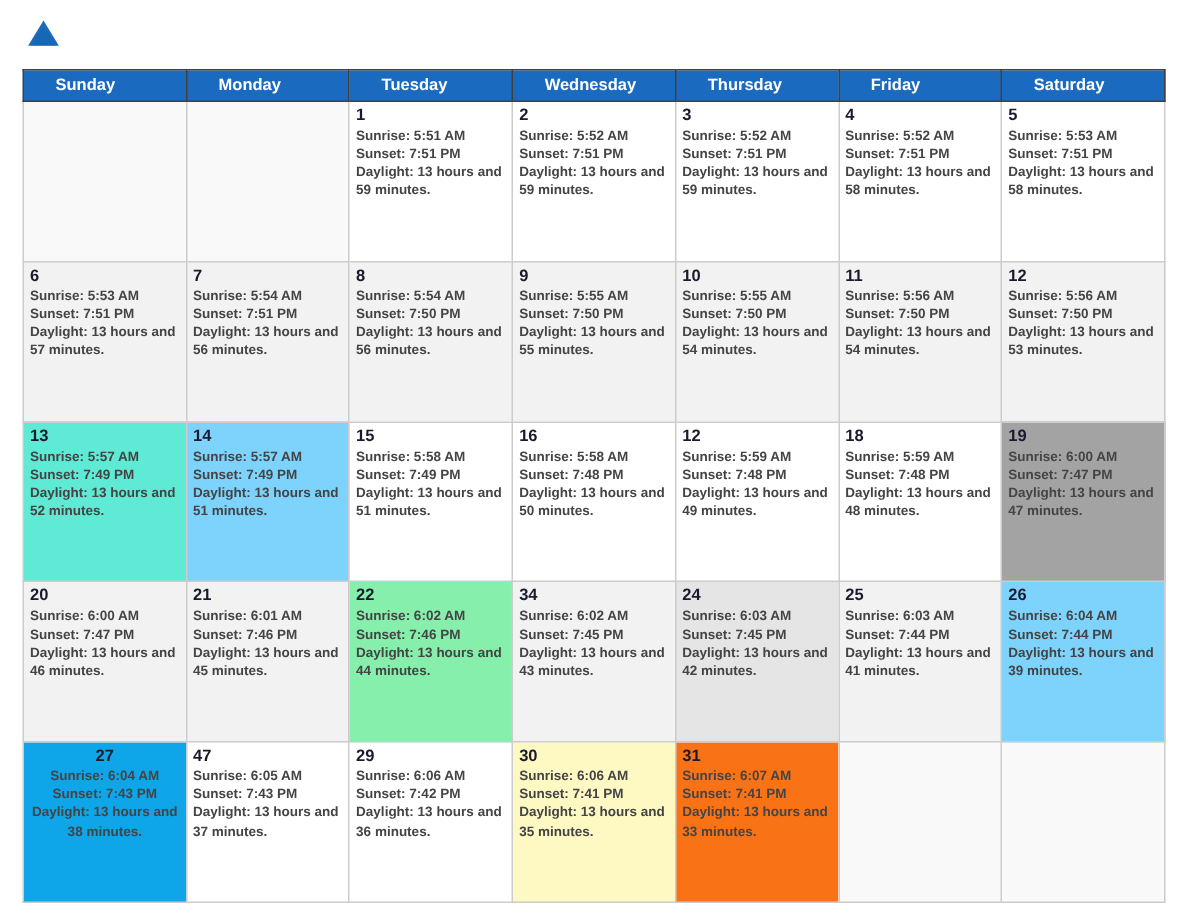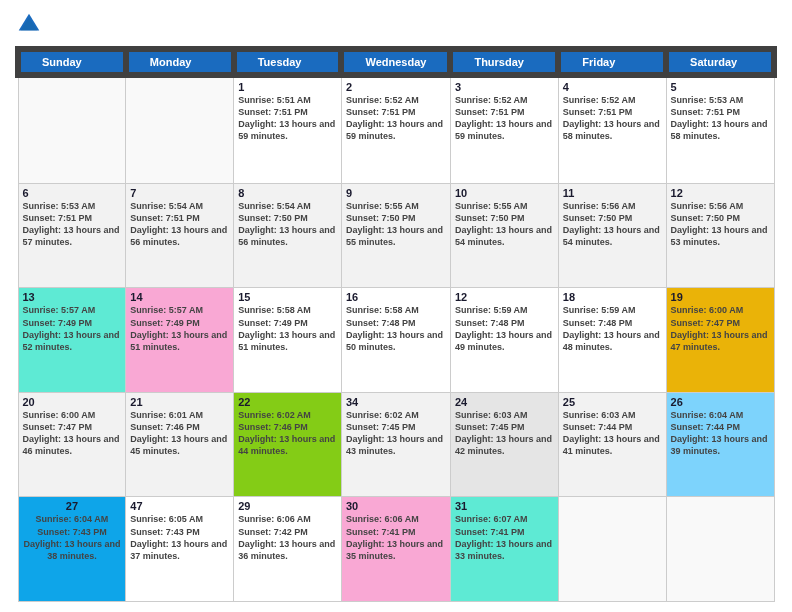--- a/index.html
+++ b/index.html
@@ -64,21 +64,21 @@
       border-collapse: collapse;
       flex: 1;
     }
     .calendar th {
       background: #1a6bbf;
       color: #fff;
       font-size: 11px;
       font-weight: bold;
       padding: 4px 21px;
       text-align: left;
-      border: 6px solid #404040;
+      border: 1px solid #404040;
     }
     .calendar td {
       border: 1px solid #ccc;
       vertical-align: top;
       padding: 3px 4px;
       width: calc(100%/7);
       font-size: 9.5px;
       color: #333;
       background: #fff;
     }
@@ -222,21 +222,21 @@
 Daylight: 13 hours and 53 minutes.</div>
           </td>
         </tr>
         <tr>
           <td style="background: #5eead4;">
             <div class="day-num">13</div>
             <div class="day-info" style="white-space: pre-line;">Sunrise: 5:57 AM
 Sunset: 7:49 PM
 Daylight: 13 hours and 52 minutes.</div>
           </td>
-          <td style="background: #f9a8d4;">
+          <td style="background: #7dd3fc;">
             <div class="day-num">14</div>
             <div class="day-info" style="white-space: pre-line;">Sunrise: 5:57 AM
 Sunset: 7:49 PM
 Daylight: 13 hours and 51 minutes.</div>
           </td>
           <td style="background: rgb(255, 255, 255);">
             <div class="day-num">15</div>
             <div class="day-info" style="white-space: pre-line;">Sunrise: 5:58 AM
 Sunset: 7:49 PM
 Daylight: 13 hours and 51 minutes.</div>
@@ -252,41 +252,41 @@
             <div class="day-info" style="white-space: pre-line;">Sunrise: 5:59 AM
 Sunset: 7:48 PM
 Daylight: 13 hours and 49 minutes.</div>
           </td>
           <td style="background: rgb(255, 255, 255);">
             <div class="day-num">18</div>
             <div class="day-info" style="white-space: pre-line;">Sunrise: 5:59 AM
 Sunset: 7:48 PM
 Daylight: 13 hours and 48 minutes.</div>
           </td>
-          <td style="background: #eab308; margin-top: 21px;">
+          <td style="background: #a3a3a3; margin-top: 21px;">
             <div class="day-num">19</div>
             <div class="day-info" style="white-space: pre-line;">Sunrise: 6:00 AM
 Sunset: 7:47 PM
 Daylight: 13 hours and 47 minutes.</div>
           </td>
         </tr>
         <tr>
           <td style="background: rgb(242, 242, 242);">
             <div class="day-num">20</div>
             <div class="day-info" style="white-space: pre-line;">Sunrise: 6:00 AM
 Sunset: 7:47 PM
 Daylight: 13 hours and 46 minutes.</div>
           </td>
           <td style="background: rgb(242, 242, 242);">
             <div class="day-num">21</div>
             <div class="day-info" style="white-space: pre-line;">Sunrise: 6:01 AM
 Sunset: 7:46 PM
 Daylight: 13 hours and 45 minutes.</div>
           </td>
-          <td style="background: #84cc16;">
+          <td style="background: #86efac;">
             <div class="day-num">22</div>
             <div class="day-info" style="white-space: pre-line;">Sunrise: 6:02 AM
 Sunset: 7:46 PM
 Daylight: 13 hours and 44 minutes.</div>
           </td>
           <td style="background: rgb(242, 242, 242);">
             <div class="day-num">34</div>
             <div class="day-info" style="white-space: pre-line;">Sunrise: 6:02 AM
 Sunset: 7:45 PM
 Daylight: 13 hours and 43 minutes.</div>
@@ -322,27 +322,27 @@
             <div class="day-info" style="white-space: pre-line;">Sunrise: 6:05 AM
 Sunset: 7:43 PM
 Daylight: 13 hours and 37 minutes.</div>
           </td>
           <td style="background: rgb(255, 255, 255);">
             <div class="day-num">29</div>
             <div class="day-info" style="white-space: pre-line;">Sunrise: 6:06 AM
 Sunset: 7:42 PM
 Daylight: 13 hours and 36 minutes.</div>
           </td>
-          <td style="background: #f9a8d4;">
+          <td style="background: #fef9c3;">
             <div class="day-num">30</div>
             <div class="day-info" style="white-space: pre-line;">Sunrise: 6:06 AM
 Sunset: 7:41 PM
 Daylight: 13 hours and 35 minutes.</div>
           </td>
-          <td style="background: #5eead4;">
+          <td style="background: #f97316;">
             <div class="day-num">31</div>
             <div class="day-info" style="white-space: pre-line;">Sunrise: 6:07 AM
 Sunset: 7:41 PM
 Daylight: 13 hours and 33 minutes.</div>
           </td>
           <td class="empty" style="background: rgb(249, 249, 249);"></td>
           <td class="empty" style="background: rgb(249, 249, 249);"></td>
         </tr>
       </tbody>
   </table>

